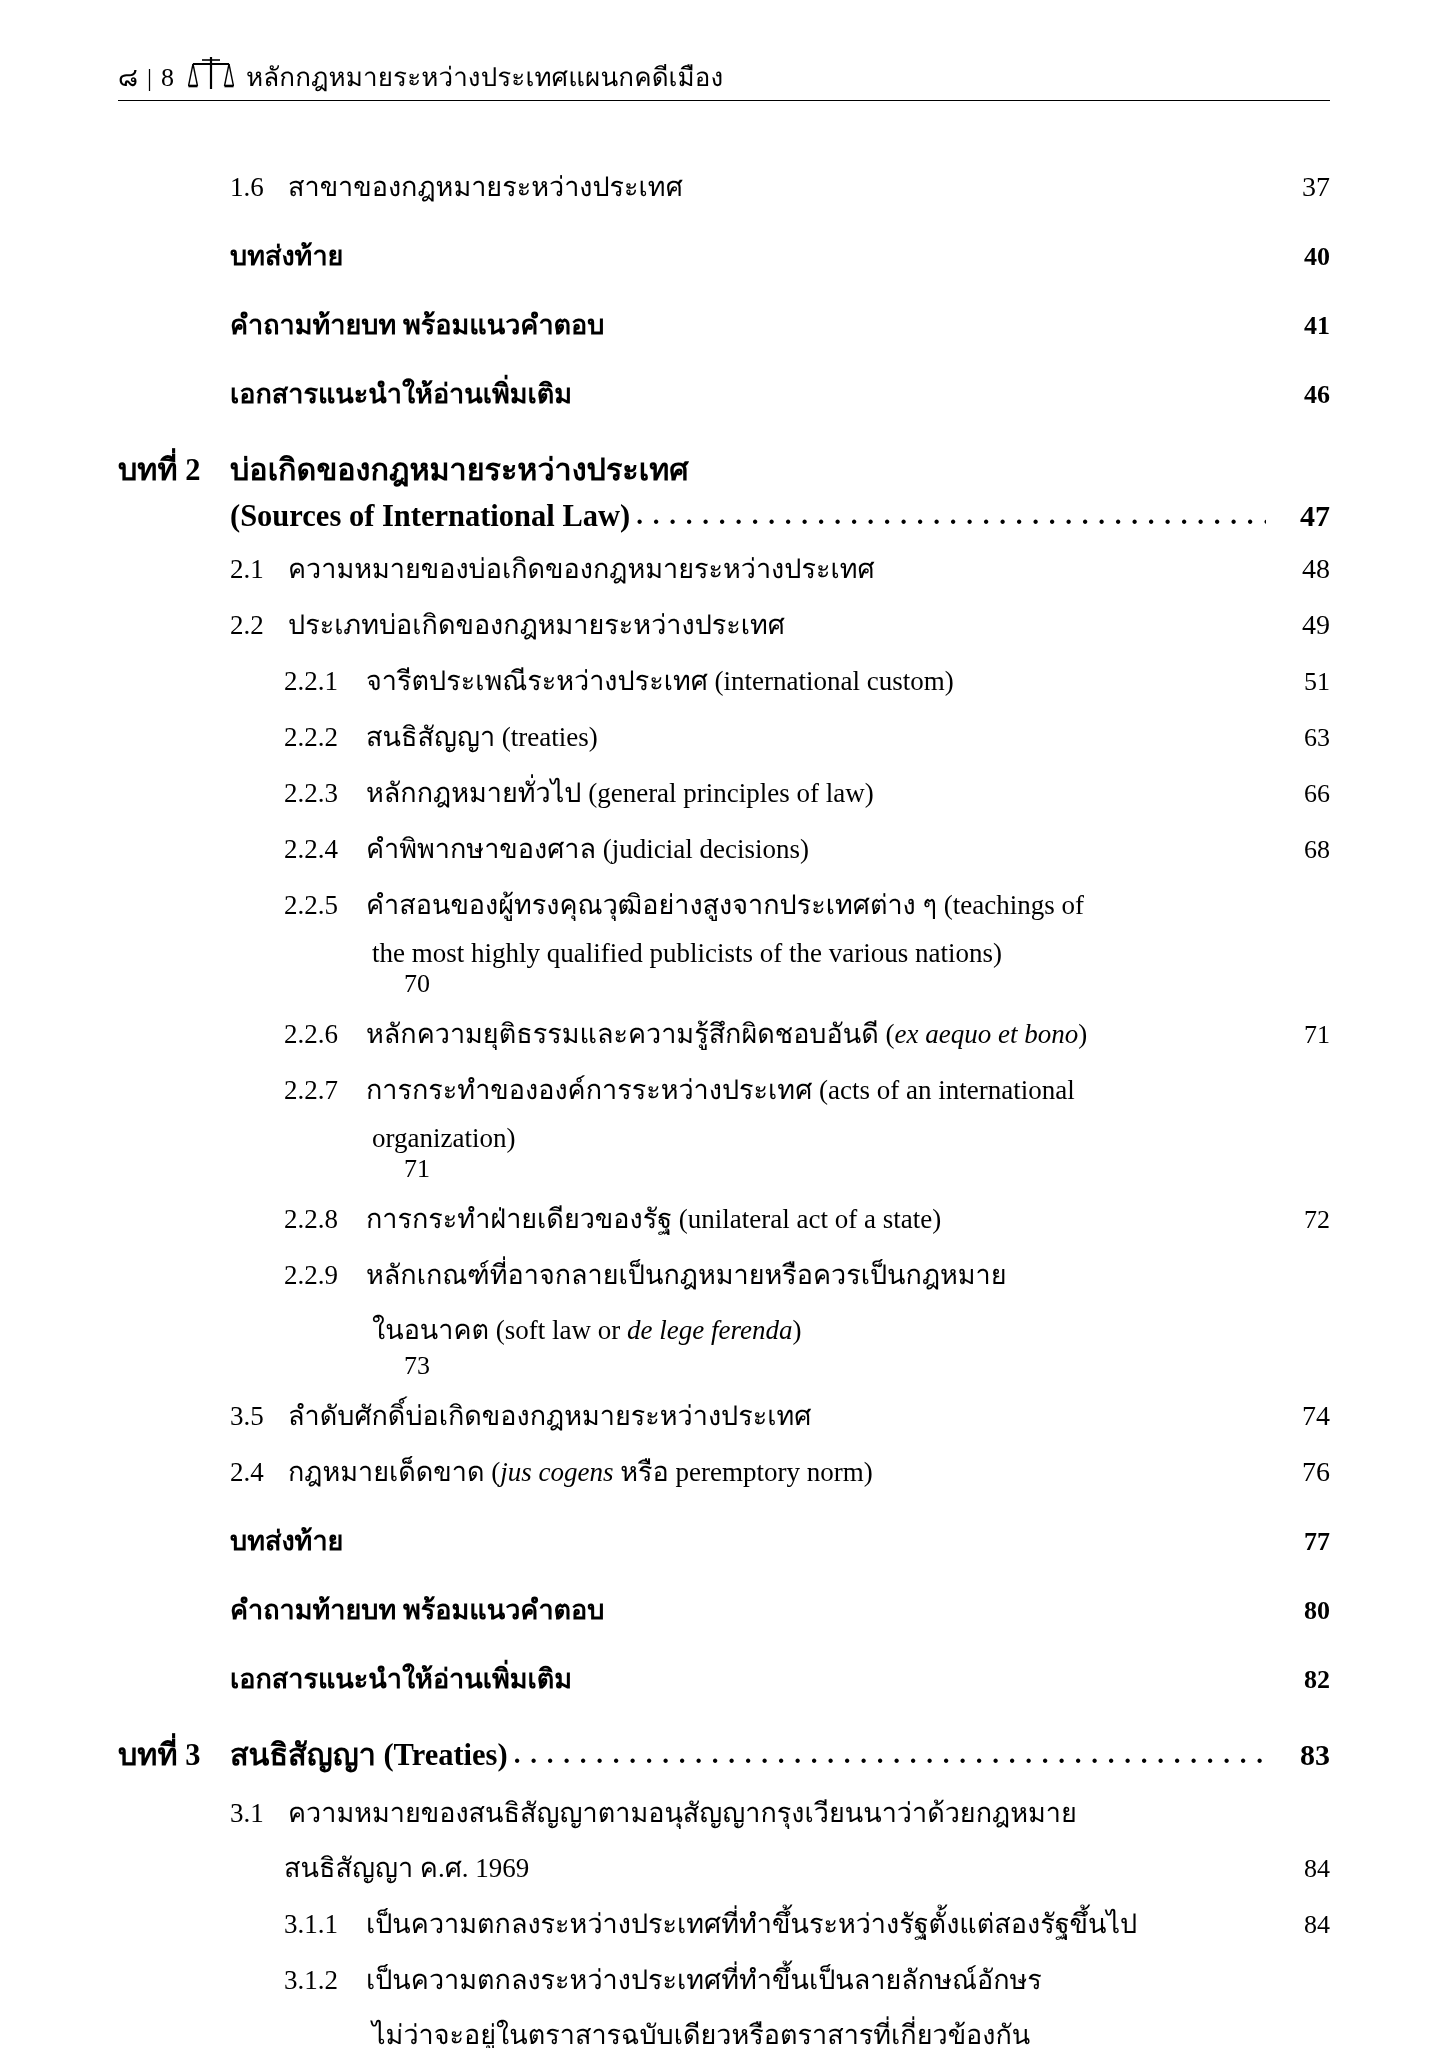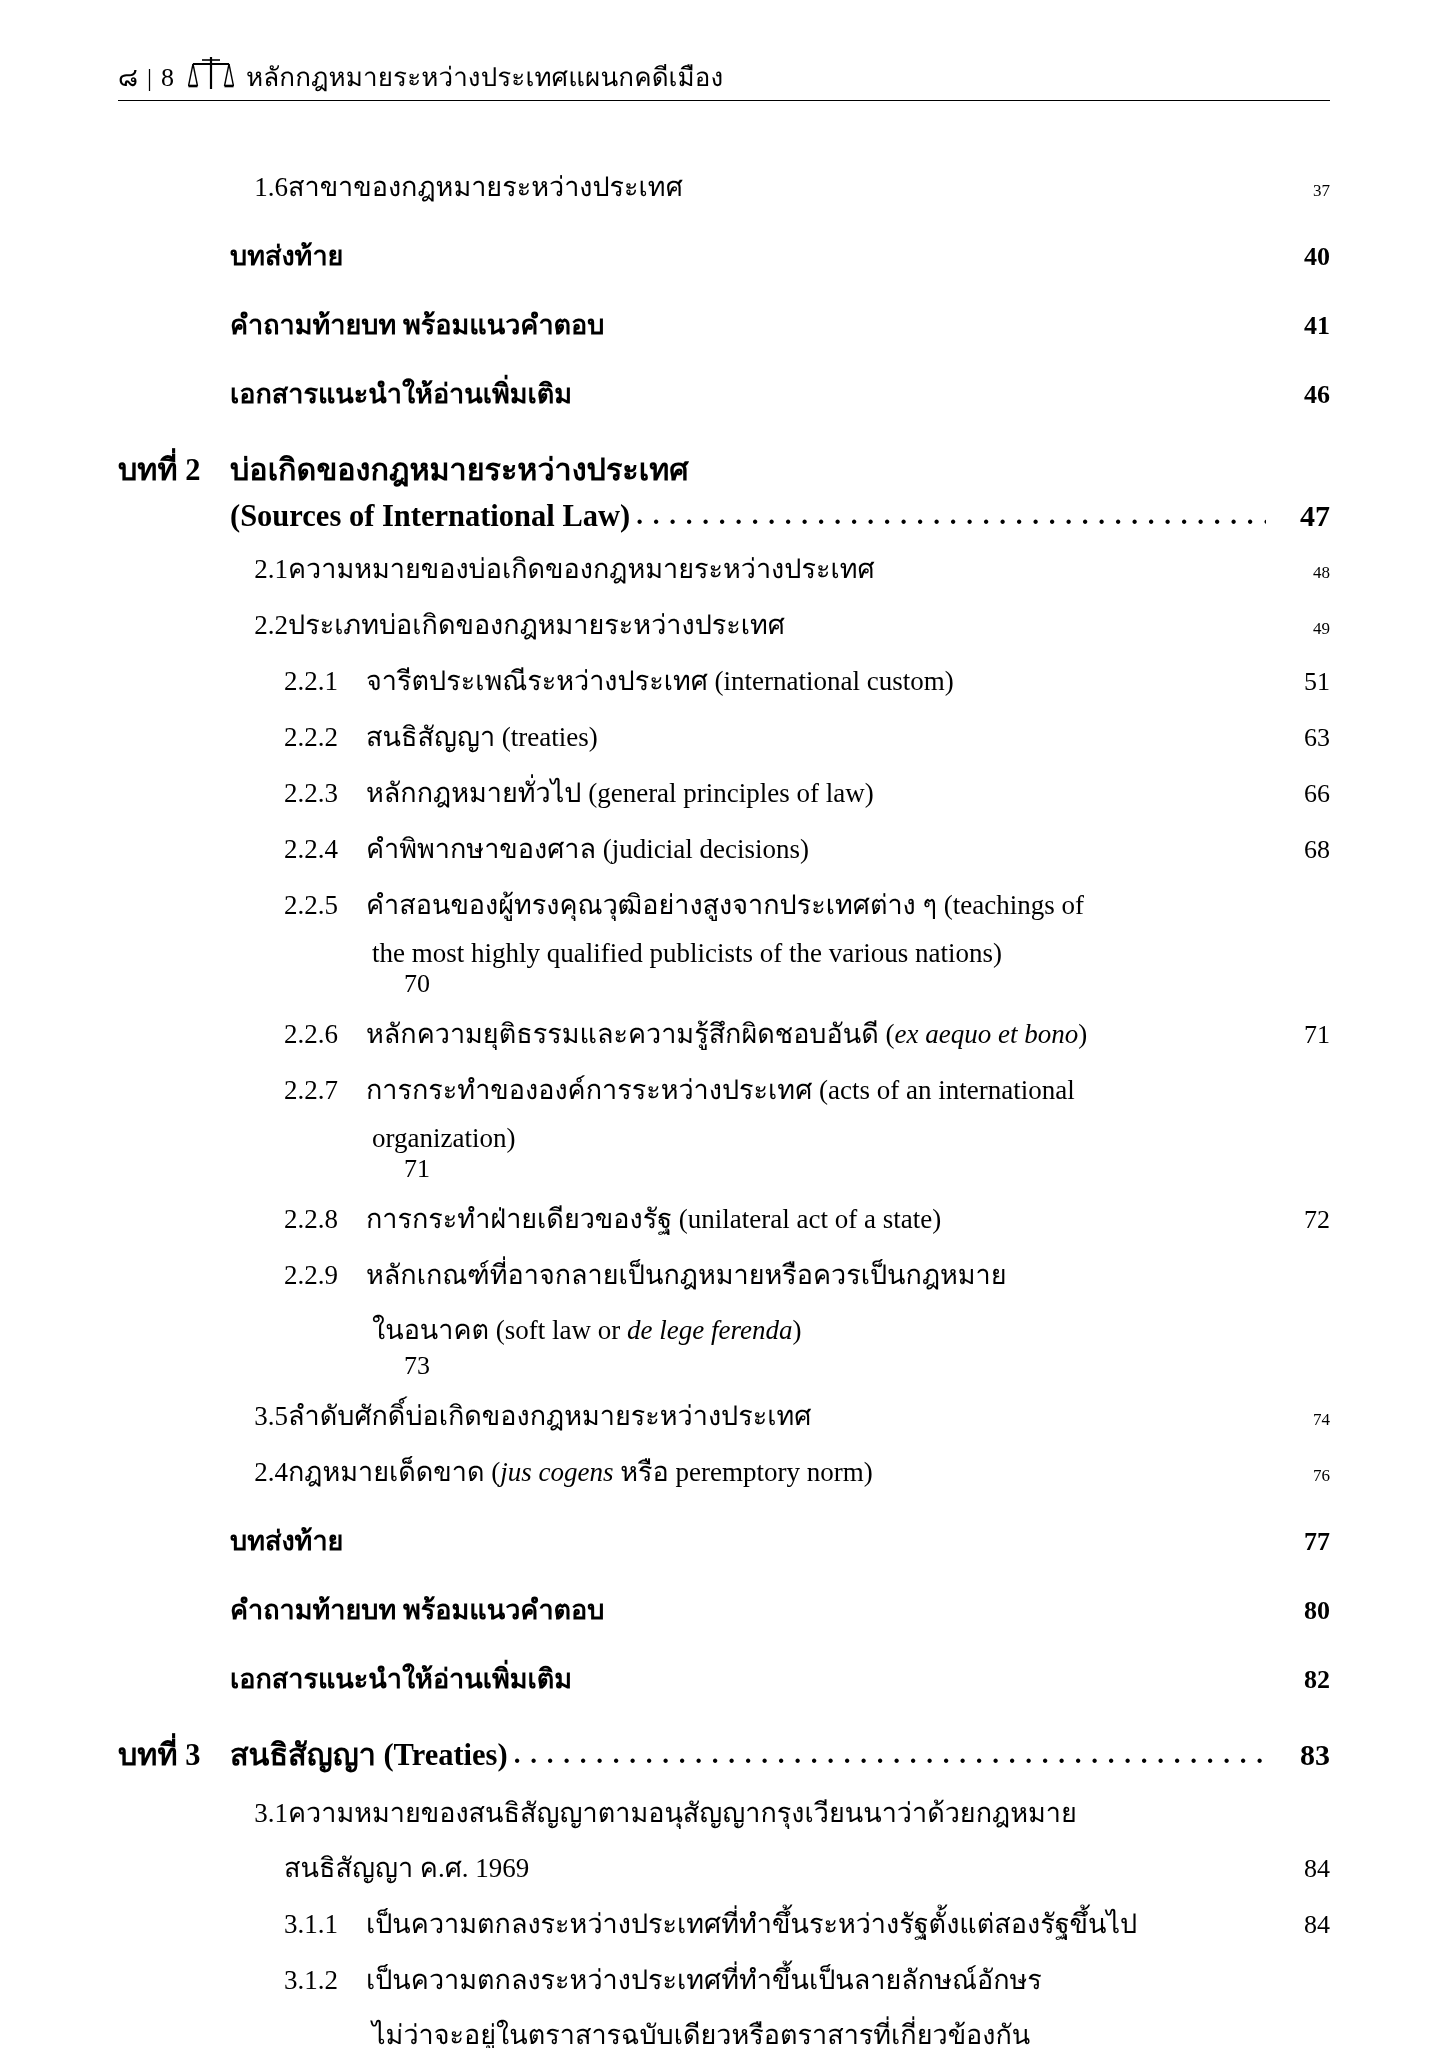--- a/index.html
+++ b/index.html
@@ -127,22 +127,22 @@
     padding-left: 112px;
     margin-top: 26px;
   }
   .lvl-bold .pg { font-size: 26px; }
 
   .lvl-1 {
     font-size: 27px;
     padding-left: 112px;
     margin-top: 13px;
   }
-  .lvl-1 .num { width: 58px; text-align: right; }
-  .lvl-1 .pg { font-size: 17px; }
+  .lvl-1 .num { width: 58px; }
+  .lvl-1 .pg { font-size: 28px; }
 
   .lvl-2 {
     font-size: 27px;
     padding-left: 166px;
     margin-top: 13px;
   }
   .lvl-2 .num { width: 82px; }
   .lvl-2 .pg { font-size: 26px; }
 
   .lvl-cont {

